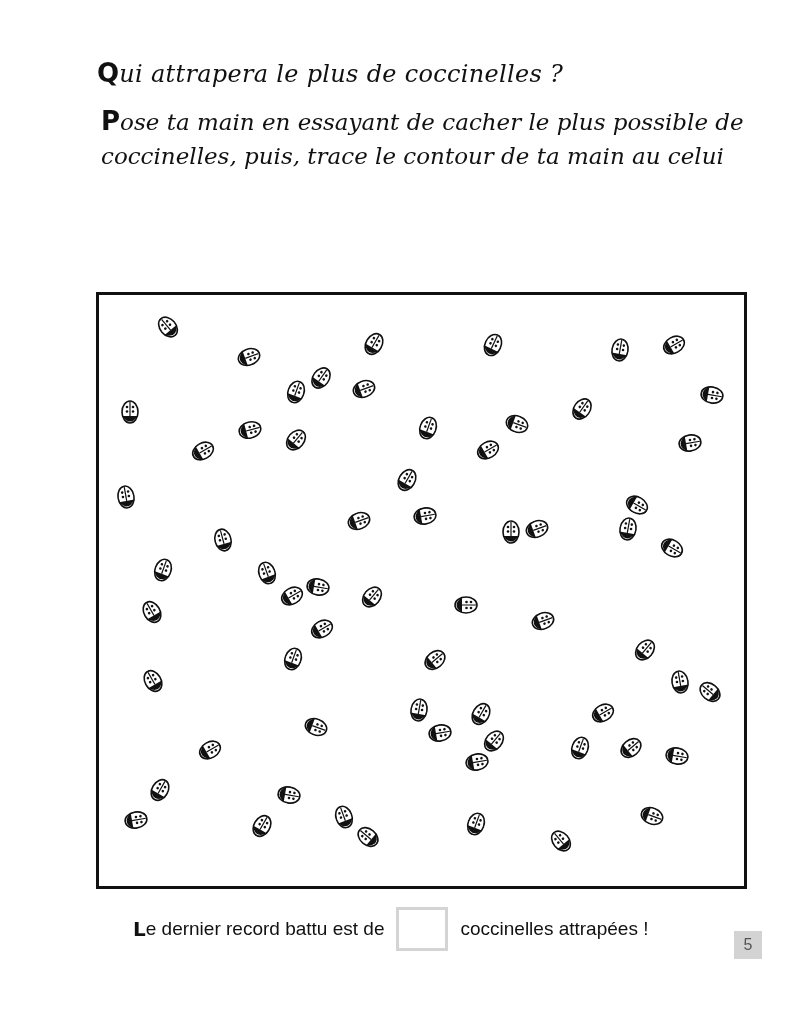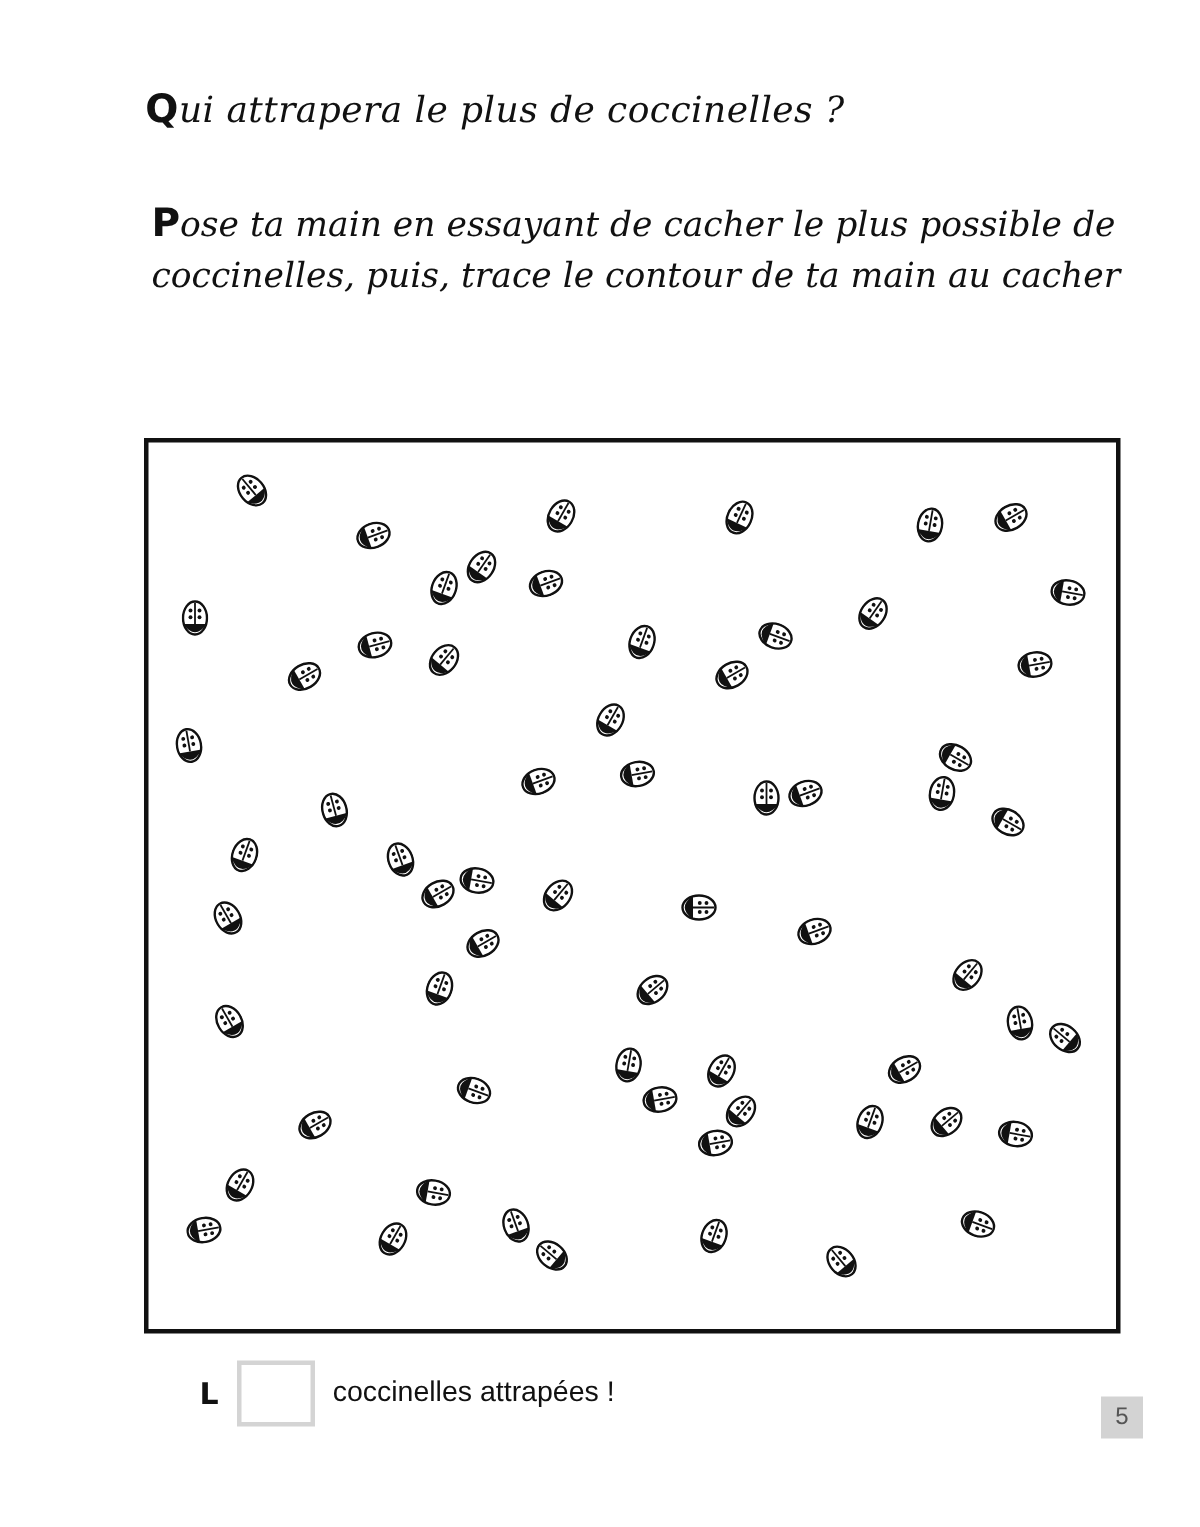--- a/index.html
+++ b/index.html
@@ -2,21 +2,21 @@
 <html><head>
 <meta charset="utf-8">
 <style>
   html, body { margin: 0; padding: 0; background: #ffffff; }
   body { width: 800px; height: 1018px; position: relative; overflow: hidden;
          font-family: "DejaVu Serif", serif; color: #111; }
   .title { position: absolute; left: 0; top: 58px; width: 660px; text-align: center;
            font-family: "DejaVu Serif", serif; font-style: italic; font-size: 24px; letter-spacing: 0.3px; }
   .drop { font-family: "DejaVu Sans", sans-serif; font-style: normal; font-weight: bold; font-size: 26px; }
   .instructions { position: absolute; left: 101px; top: 104px; width: 650px;
-                  font-family: "DejaVu Serif", serif; font-style: italic; font-size: 23px; line-height: 34px; margin-top: 28px; }
+                  font-family: "DejaVu Serif", serif; font-style: italic; font-size: 23px; line-height: 34px; }
   .instructions .line { display: block; white-space: nowrap; }
   .board { position: absolute; left: 96px; top: 292px; width: 651px; height: 597px;
            border: 3px solid #111; box-sizing: border-box; background: #fff; }
   .bug { position: absolute; width: 18px; height: 24px; margin-left: -9px; margin-top: -12px; }
   .bug svg { width: 100%; height: 100%; display: block; }
   .footer { position: absolute; left: 133px; top: 906px; height: 46px; display: flex; align-items: center;
             font-family: "Liberation Sans", sans-serif; font-size: 19px; }
   .footer .lead { font-family: "DejaVu Sans", sans-serif; font-weight: bold; font-size: 20px; }
   .record-box { width: 52px; height: 44px; border: 3px solid #d4d4d4; box-sizing: border-box;
                 margin: 0 12px; background: #fff; }
@@ -26,21 +26,21 @@
 </style>
 </head>
 <body>
 
 <div class="title">
   <span class="drop">Q</span><span>ui attrapera le plus de coccinelles ?</span>
 </div>
 
 <div class="instructions">
   <span class="line"><span class="drop">P</span><span>ose ta main en essayant de cacher le plus possible de</span></span>
-  <span class="line">coccinelles, puis, trace le contour de ta main au cacher</span>
+  <span class="line">coccinelles, puis, trace le contour de ta main au celui</span>
 </div>
 
 <div class="board" id="board">
     <div class="bug" style="left: 69px; top: 32px; transform: rotate(-40deg);">
       <svg viewBox="0 0 18 24">
         <ellipse cx="9" cy="12" rx="8" ry="11" fill="#fff" stroke="#111" stroke-width="1.6"></ellipse>
         <path d="M1.2 16 Q9 27 16.8 16 Z" fill="#111"></path>
         <line x1="9" y1="2" x2="9" y2="16" stroke="#111" stroke-width="1.2"></line>
         <circle cx="6" cy="7" r="1.3" fill="#111"></circle>
         <circle cx="12" cy="7" r="1.3" fill="#111"></circle>
@@ -738,17 +738,18 @@
         <circle cx="6" cy="7" r="1.3" fill="#111"></circle>
         <circle cx="12" cy="7" r="1.3" fill="#111"></circle>
         <circle cx="6" cy="11.5" r="1.3" fill="#111"></circle>
         <circle cx="12" cy="11.5" r="1.3" fill="#111"></circle>
       </svg>
     </div>
   </div>
 
 <div class="footer">
   <span class="lead">L</span>
+    <span>e dernier record battu est de</span>
   <div class="record-box"></div>
   <span>coccinelles attrapées !</span>
 </div>
 
 <div class="page-num">5</div>
 
 </body></html>

